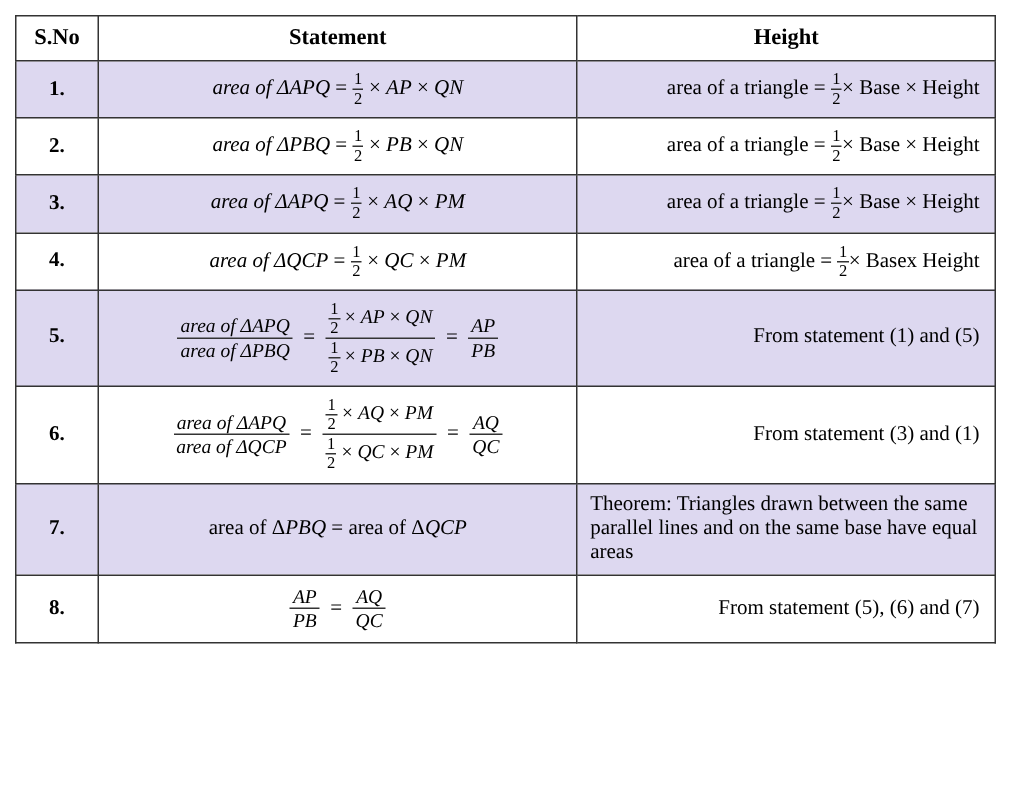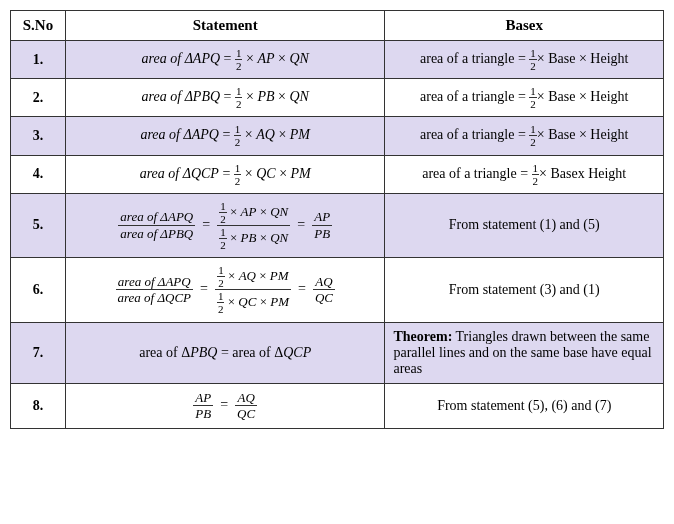--- a/index.html
+++ b/index.html
@@ -64,38 +64,38 @@
       border-bottom: 1px solid #333;
       padding: 0 1px;
     }
     .sub-fraction .den {
       padding: 0 1px;
     }
     .reason-text {
       text-align: left;
     }
     .reason-center {
-      text-align: center;
+      text-align: right;
     }
     .italic-stmt {
       font-style: italic;
     }
     .bold-reason {
-      font-weight: bold;
+      font-weight: normal;
     }
   </style>
 </head>
 <body>
 
 <table>
   <thead>
     <tr>
       <th class="sno-col">S.No</th>
       <th class="stmt-col">Statement</th>
-      <th class="reason-col">Basex</th>
+      <th class="reason-col">Height</th>
     </tr>
   </thead>
   <tbody>
 
     <tr class="shaded">
       <td><strong>1.</strong></td>
       <td>
         <span class="italic-stmt">area of Δ<i>APQ</i></span> = <span class="sub-fraction">
             <span class="num">1</span>
             <span class="den">2</span>

